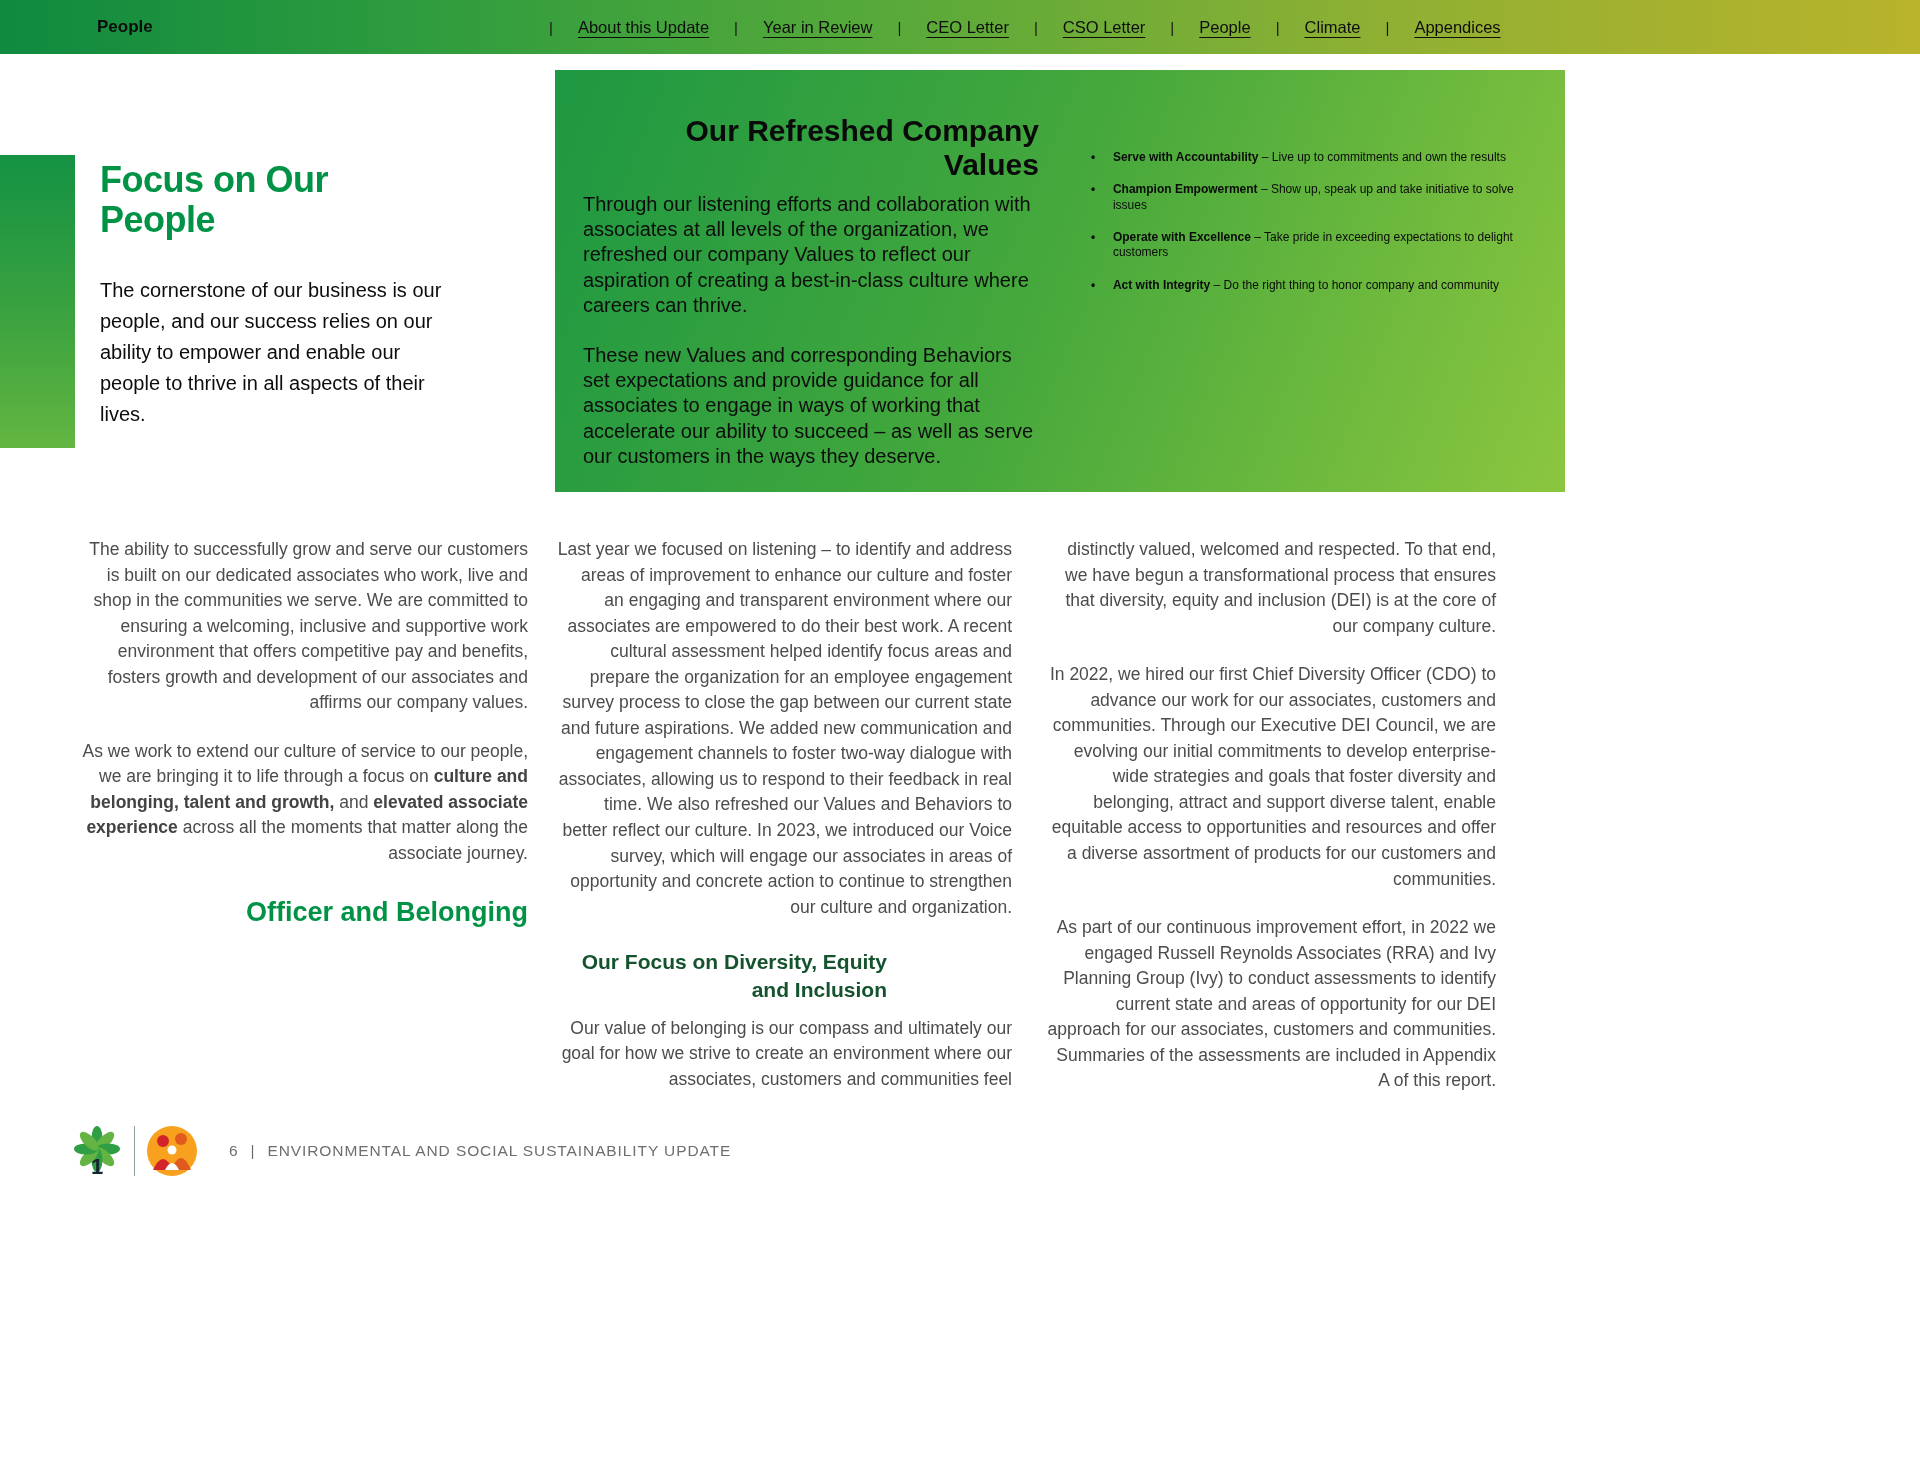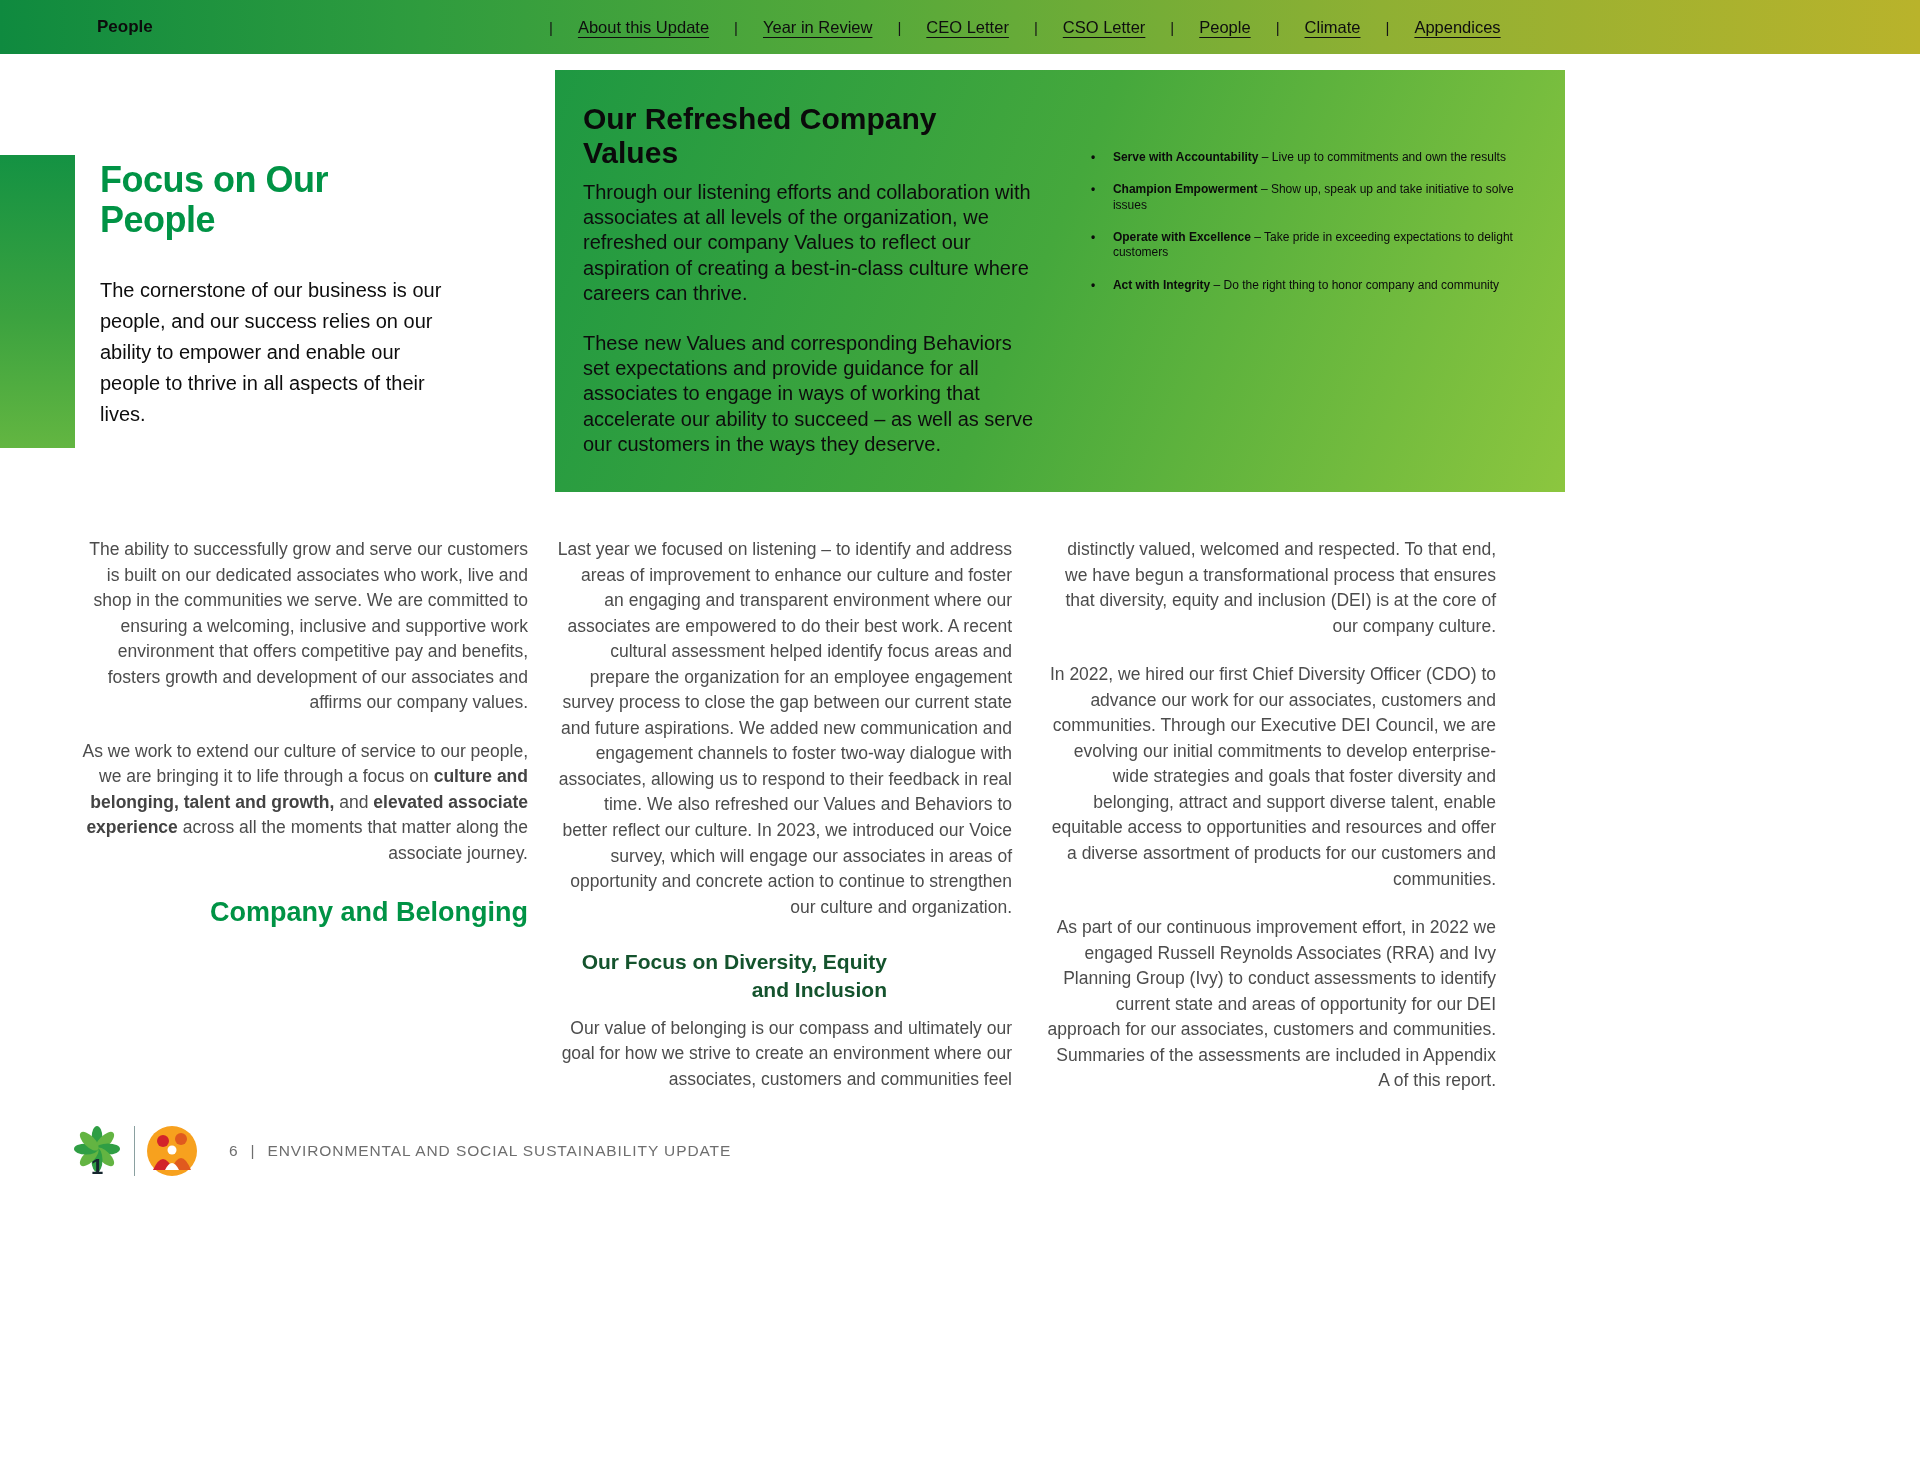--- a/index.html
+++ b/index.html
@@ -47,21 +47,21 @@
 
   
   .values-box {
     position: absolute; left: 555px; top: 70px; width: 1010px; height: 422px;
     background: linear-gradient(112deg, #1e9842 0%, #45a83c 48%, #8cc63f 100%);
     padding: 30px 40px 26px 28px;
     display: flex;
   }
   .values-left { width: 460px; }
   .values-title {
-    font-size: 30px; font-weight: bold; color: #0a0a0a; margin: 2px 0 10px 0;
+    font-size: 30px; font-weight: bold; color: #0a0a0a; margin: 14px 0 10px 0; text-align: right;
   }
   .values-left p {
     font-size: 20px; line-height: 1.26; color: #0d0d0d; margin: 0 0 25px 0;
   }
   .values-right { margin-left: 50px; padding-top: 50px; width: 440px; }
   .values-right ul { list-style: none; margin: 0; padding: 0; }
   .values-right li {
     position: relative; padding-left: 24px; margin-bottom: 17px;
     font-size: 12px; line-height: 1.28; color: #0b0b0b;
   }
@@ -154,21 +154,21 @@
       </li>
     </ul>
   </div>
 </div>
 
 <div class="columns">
 
   <div class="col">
     <p>The ability to successfully grow and serve our customers is built on our dedicated associates who work, live and shop in the communities we serve. We are committed to ensuring a welcoming, inclusive and supportive work environment that offers competitive pay and benefits, fosters growth and development of our associates and affirms our company values.</p>
     <p><span>As we work to extend our culture of service to our people, we are bringing it to life through a focus on </span><span class="b">culture and belonging, talent and growth,</span><span> and </span><span class="b">elevated associate experience</span><span> across all the moments that matter along the associate journey.</span></p>
-    <div class="heading-green">Company and Belonging</div>
+    <div class="heading-green">Officer and Belonging</div>
   </div>
 
   <div class="col">
     <p>Last year we focused on listening – to identify and address areas of improvement to enhance our culture and foster an engaging and transparent environment where our associates are empowered to do their best work. A recent cultural assessment helped identify focus areas and prepare the organization for an employee engagement survey process to close the gap between our current state and future aspirations. We added new communication and engagement channels to foster two-way dialogue with associates, allowing us to respond to their feedback in real time. We also refreshed our Values and Behaviors to better reflect our culture. In 2023, we introduced our Voice survey, which will engage our associates in areas of opportunity and concrete action to continue to strengthen our culture and organization.</p>
     <div class="heading-orange">Our Focus on Diversity, Equity and Inclusion</div>
     <p>Our value of belonging is our compass and ultimately our goal for how we strive to create an environment where our associates, customers and communities feel</p>
   </div>
 
   <div class="col">
     <p>distinctly valued, welcomed and respected. To that end, we have begun a transformational process that ensures that diversity, equity and inclusion (DEI) is at the core of our company culture.</p>

